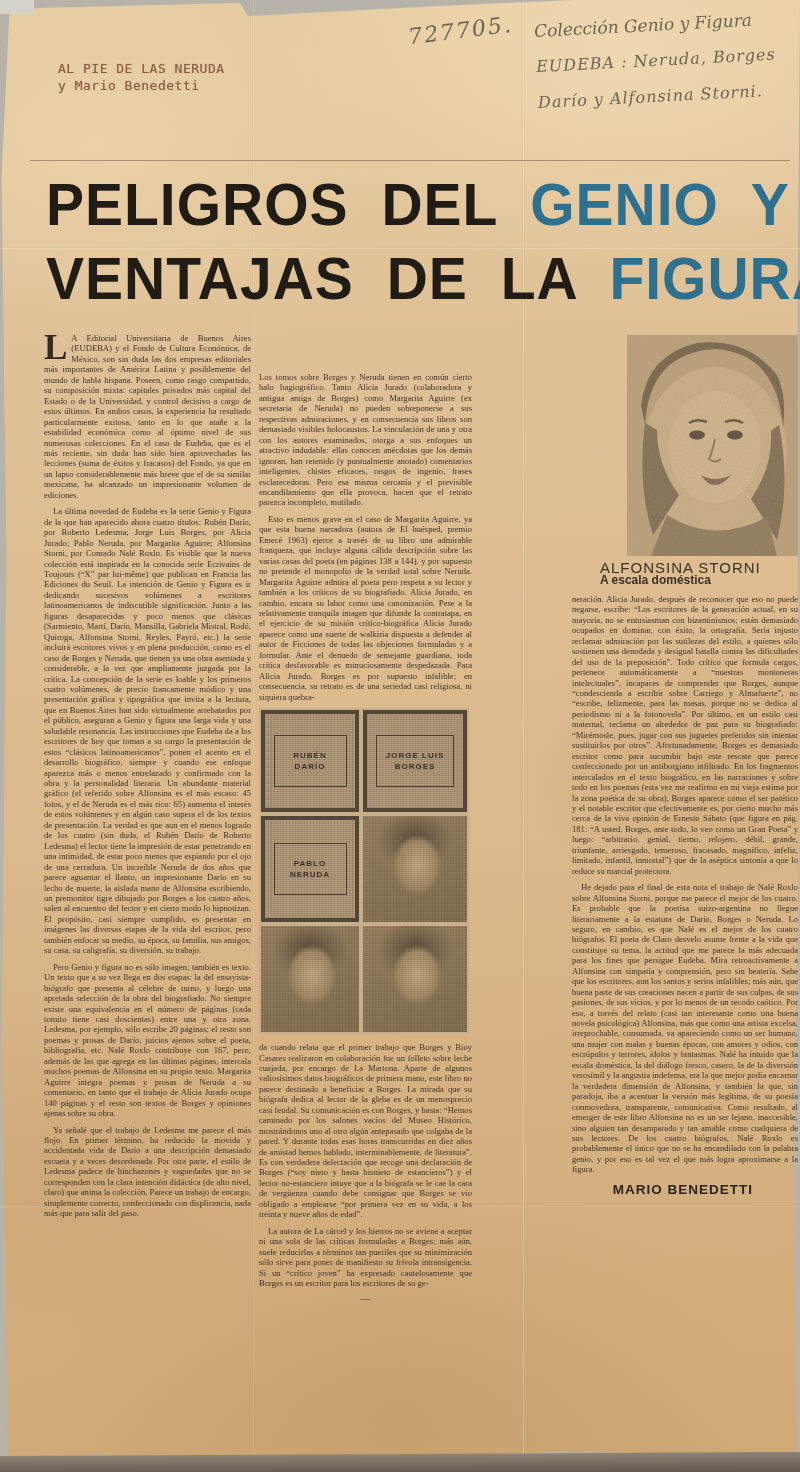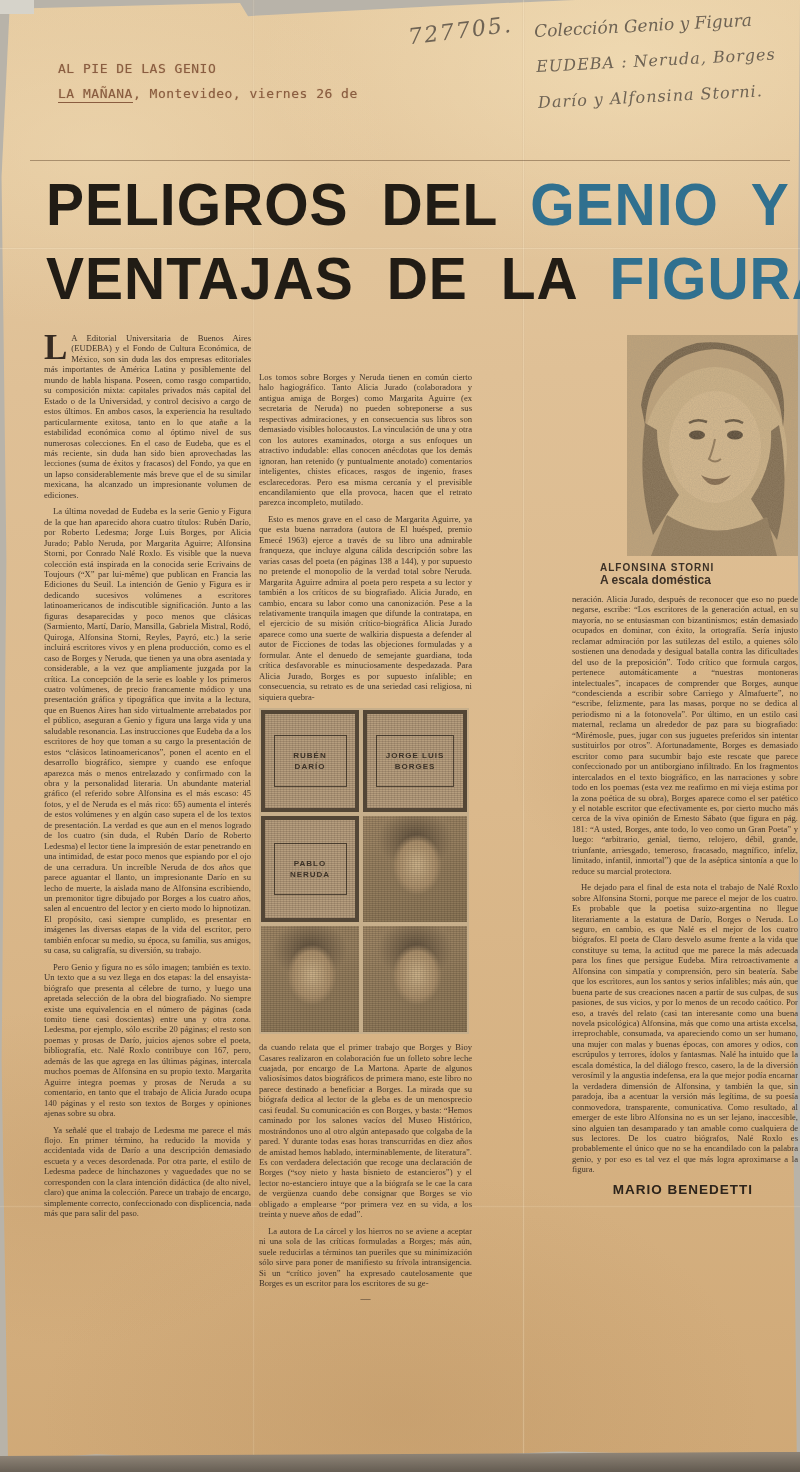--- a/index.html
+++ b/index.html
@@ -60,21 +60,21 @@
       radial-gradient(50px 38px at 50% 22%, #5d4c39 0%, rgba(0,0,0,0) 75%),
       radial-gradient(6px 4px at 40% 44%, #443628 0%, rgba(0,0,0,0) 80%),
       radial-gradient(6px 4px at 62% 44%, #443628 0%, rgba(0,0,0,0) 80%),
       linear-gradient(160deg,#9c8260,#87704f);
   }
   .grain{position:absolute;inset:0;background-image:repeating-linear-gradient(0deg,rgba(60,45,30,.16) 0 1px,rgba(0,0,0,0) 1px 2px),repeating-linear-gradient(90deg,rgba(60,45,30,.1) 0 1px,rgba(0,0,0,0) 1px 3px);mix-blend-mode:multiply;}
 
   
   .photo{width:171px;height:221px;margin-left:55px;position:relative;overflow:hidden;filter:sepia(.25) contrast(.95);}
   .caption{margin:7px 0 8px 28px;font-family:"Liberation Sans",sans-serif;color:#3c3127;}
-  .caption .t{font-size:10px;letter-spacing:1px;font-weight:bold;}
+  .caption .t{font-size:15px;letter-spacing:1px;font-weight:normal;}
   .caption .s{font-size:12px;font-weight:bold;margin-top:2px;}
 
   
   .signature{text-align:center;font-family:"Liberation Sans",sans-serif;font-weight:bold;font-size:13.5px;letter-spacing:1px;color:#2d241b;margin-top:10px;padding-right:4px;}
 </style>
 </head>
 <body>
 
 <div class="page">
   <div class="paper"></div>
@@ -85,22 +85,22 @@
   <div class="crease-h" style="top:1205px;opacity:.35;"></div>
 
   <div class="hand hand-num">727705.</div>
   <div class="hand hand-block">
     <div>Colección Genio y Figura</div>
     <div class="hl2">EUDEBA : Neruda, Borges</div>
     <div class="hl2">Darío y Alfonsina Storni.</div>
   </div>
 
   <div class="typed">
-    <div>AL PIE DE LAS GENIO</div>
-    <div class="publine"><span class="u">LA MAÑANA</span><span>, Montevideo, viernes 26 de</span></div>
+    <div>AL PIE DE LAS NERUDA</div>
+    <div>y  Mario Benedetti</div>
   </div>
   <div class="header-rule"></div>
 
   <div class="headline">
     <div><span>PELIGROS DEL</span> <span class="blue">GENIO Y</span></div>
     <div><span>VENTAJAS DE LA</span> <span class="blue">FIGURA</span></div>
   </div>
 
   <div class="col" id="col1">
     <p class="first"><span class="dropcap">L</span><span>A Editorial Universitaria de Buenos Aires (EUDEBA) y el Fondo de Cultura Económica, de México, son sin duda las dos empresas editoriales más importantes de América Latina y posiblemente del mundo de habla hispana. Poseen, como rasgo compartido, su composición mixta: capitales privados más capital del Estado o de la Universidad, y control decisivo a cargo de estos últimos. En ambos casos, la experiencia ha resultado particularmente exitosa, tanto en lo que atañe a la estabilidad económica como al óptimo nivel de sus numerosas colecciones. En el caso de Eudeba, que es el más reciente, sin duda han sido bien aprovechadas las lecciones (suma de éxitos y fracasos) del Fondo, ya que en un lapso considerablemente más breve que el de su similar mexicana, ha alcanzado un impresionante volumen de ediciones.</span></p>

